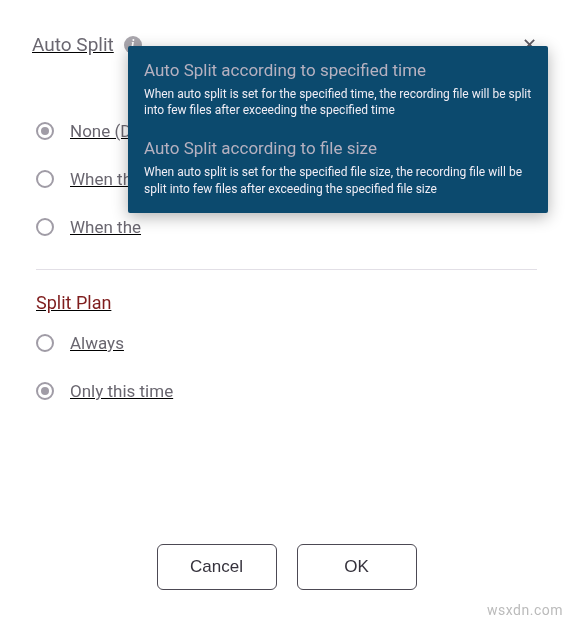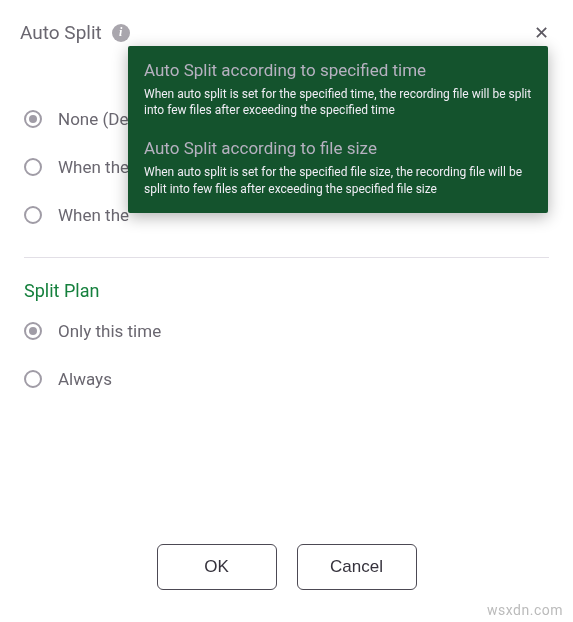--- a/index.html
+++ b/index.html
@@ -7,22 +7,23 @@
       font-family: -apple-system, BlinkMacSystemFont, "Segoe UI", Roboto, sans-serif;
       background: #fff;
       width: 573px;
       height: 622px;
       position: relative;
       overflow: hidden;
     }
     .dialog {
       width: 100%;
       height: 100%;
-      padding: 0;
+      padding: 12px;
       position: relative;
+      text-decoration: underline;
     }
     .dialog-header {
       display: flex;
       align-items: center;
       justify-content: space-between;
       padding: 18px 20px 10px 20px;
     }
     .title-wrap {
       display: flex;
       align-items: center;
@@ -86,28 +87,28 @@
       font-size: 17px;
       color: #6a6770;
     }
     .divider {
       border: none;
       border-top: 1px solid #e2dfe6;
       margin: 18px 0 22px 0;
     }
     .section-title {
       font-size: 18px;
-      color: #15803d;
+      color: #7f1d1d;
     }
     .tooltip {
       position: absolute;
       top: 46px;
       left: 128px;
       width: 420px;
-      background: #14532d;
+      background: #0c4a6e;
       color: #fff;
       padding: 14px 16px 16px 16px;
       border-radius: 2px;
       box-shadow: 0 4px 16px rgba(0,0,0,0.3);
       z-index: 10;
     }
     .tooltip-heading {
       color: #b6b1c0;
       font-size: 17px;
       margin-top: 20px;
@@ -178,38 +179,38 @@
         <span class="radio-label">When the</span>
       </div>
     </div>
 
     <hr class="divider">
 
     <div class="section-title">Split Plan</div>
 
     <div class="radio-group" style="margin-top:6px">
       <div class="radio-row">
+        <span class="radio"></span>
+        <span class="radio-label">Always</span>
+      </div>
+      <div class="radio-row">
         <span class="radio selected"></span>
         <span class="radio-label">Only this time</span>
-      </div>
-      <div class="radio-row">
-        <span class="radio"></span>
-        <span class="radio-label">Always</span>
       </div>
     </div>
 
   </div>
 
   <div class="tooltip">
     <div class="tooltip-heading">Auto Split according to specified time</div>
     <div class="tooltip-text">When auto split is set for the specified time, the recording file will be split into few files after exceeding the specified time</div>
     <div class="tooltip-heading">Auto Split according to file size</div>
     <div class="tooltip-text">When auto split is set for the specified file size, the recording file will be split into few files after exceeding the specified file size</div>
   </div>
 
   <div class="button-row">
+    <button class="btn">Cancel</button>
     <button class="btn">OK</button>
-    <button class="btn">Cancel</button>
   </div>
 
   <div class="watermark">wsxdn.com</div>
 
 </div>
 
 </body></html>

